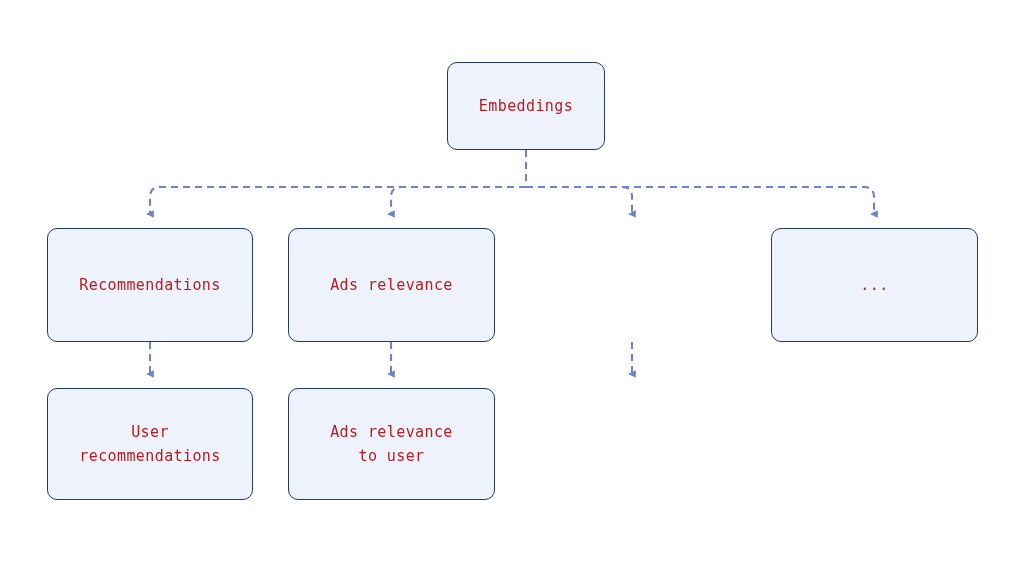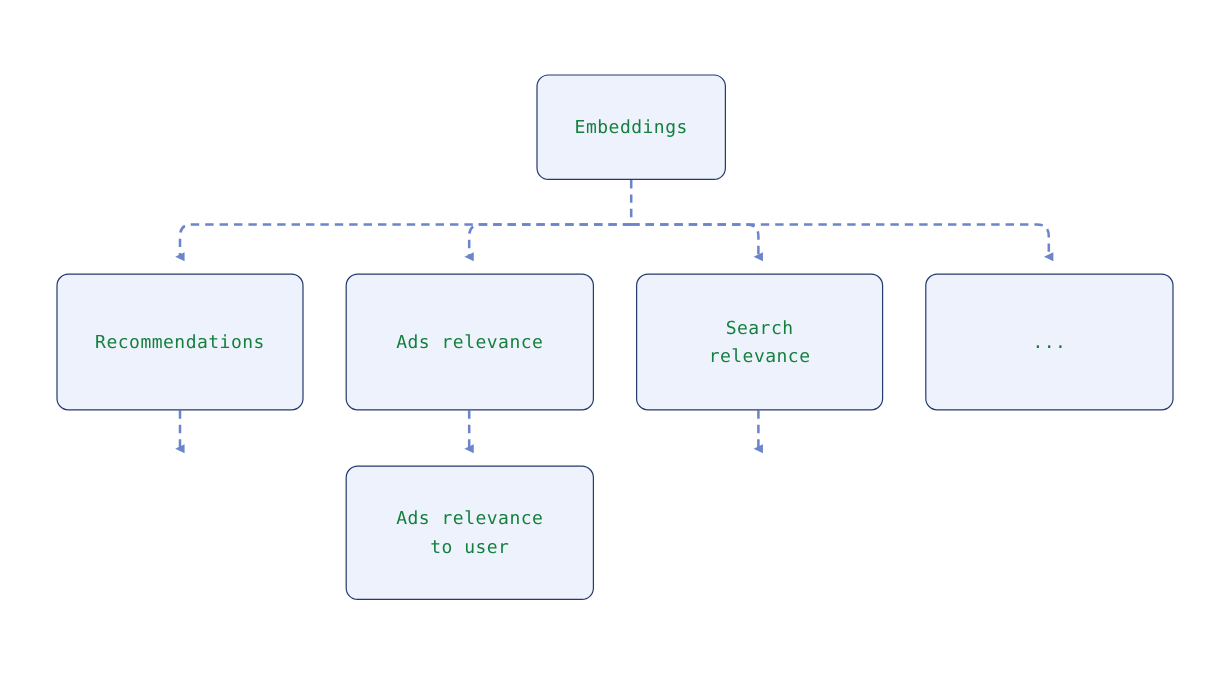--- a/index.html
+++ b/index.html
@@ -33,21 +33,21 @@
     box-sizing: border-box;
     background: #eef2fc;
     border: 1.8px solid #233a6c;
     border-radius: 10px;
     display: flex;
     align-items: center;
     justify-content: center;
     text-align: center;
   }
   .node-label {
-    color: #15803d;
+    color: #b91c1c;
     font-family: "DejaVu Sans Mono", "Liberation Mono", monospace;
     font-size: 15px;
     line-height: 24px;
     letter-spacing: 0.4px;
     white-space: pre-line;
     font-weight: 500;
   }
   
   #node-embeddings      { left: 447px; top: 62px;  width: 158px; height: 88px;  }
   #node-recommendations { left: 47px;  top: 228px; width: 206px; height: 114px; }
@@ -88,26 +88,26 @@
   <div class="node" id="node-embeddings">
     <span class="node-label">Embeddings</span>
   </div>
 
   <div class="node" id="node-recommendations">
     <span class="node-label">Recommendations</span>
   </div>
   <div class="node" id="node-ads-relevance">
     <span class="node-label">Ads relevance</span>
   </div>
-  <div class="node" id="node-search-relevance">
-    <span class="node-label">Search
-relevance</span>
-  </div>
   <div class="node" id="node-more">
     <span class="node-label">...</span>
   </div>
 
+  <div class="node" id="node-user-recs">
+    <span class="node-label">User
+recommendations</span>
+  </div>
   <div class="node" id="node-ads-to-user">
     <span class="node-label">Ads relevance
 to user</span>
   </div>
 
 </div>
 
 </body></html>

